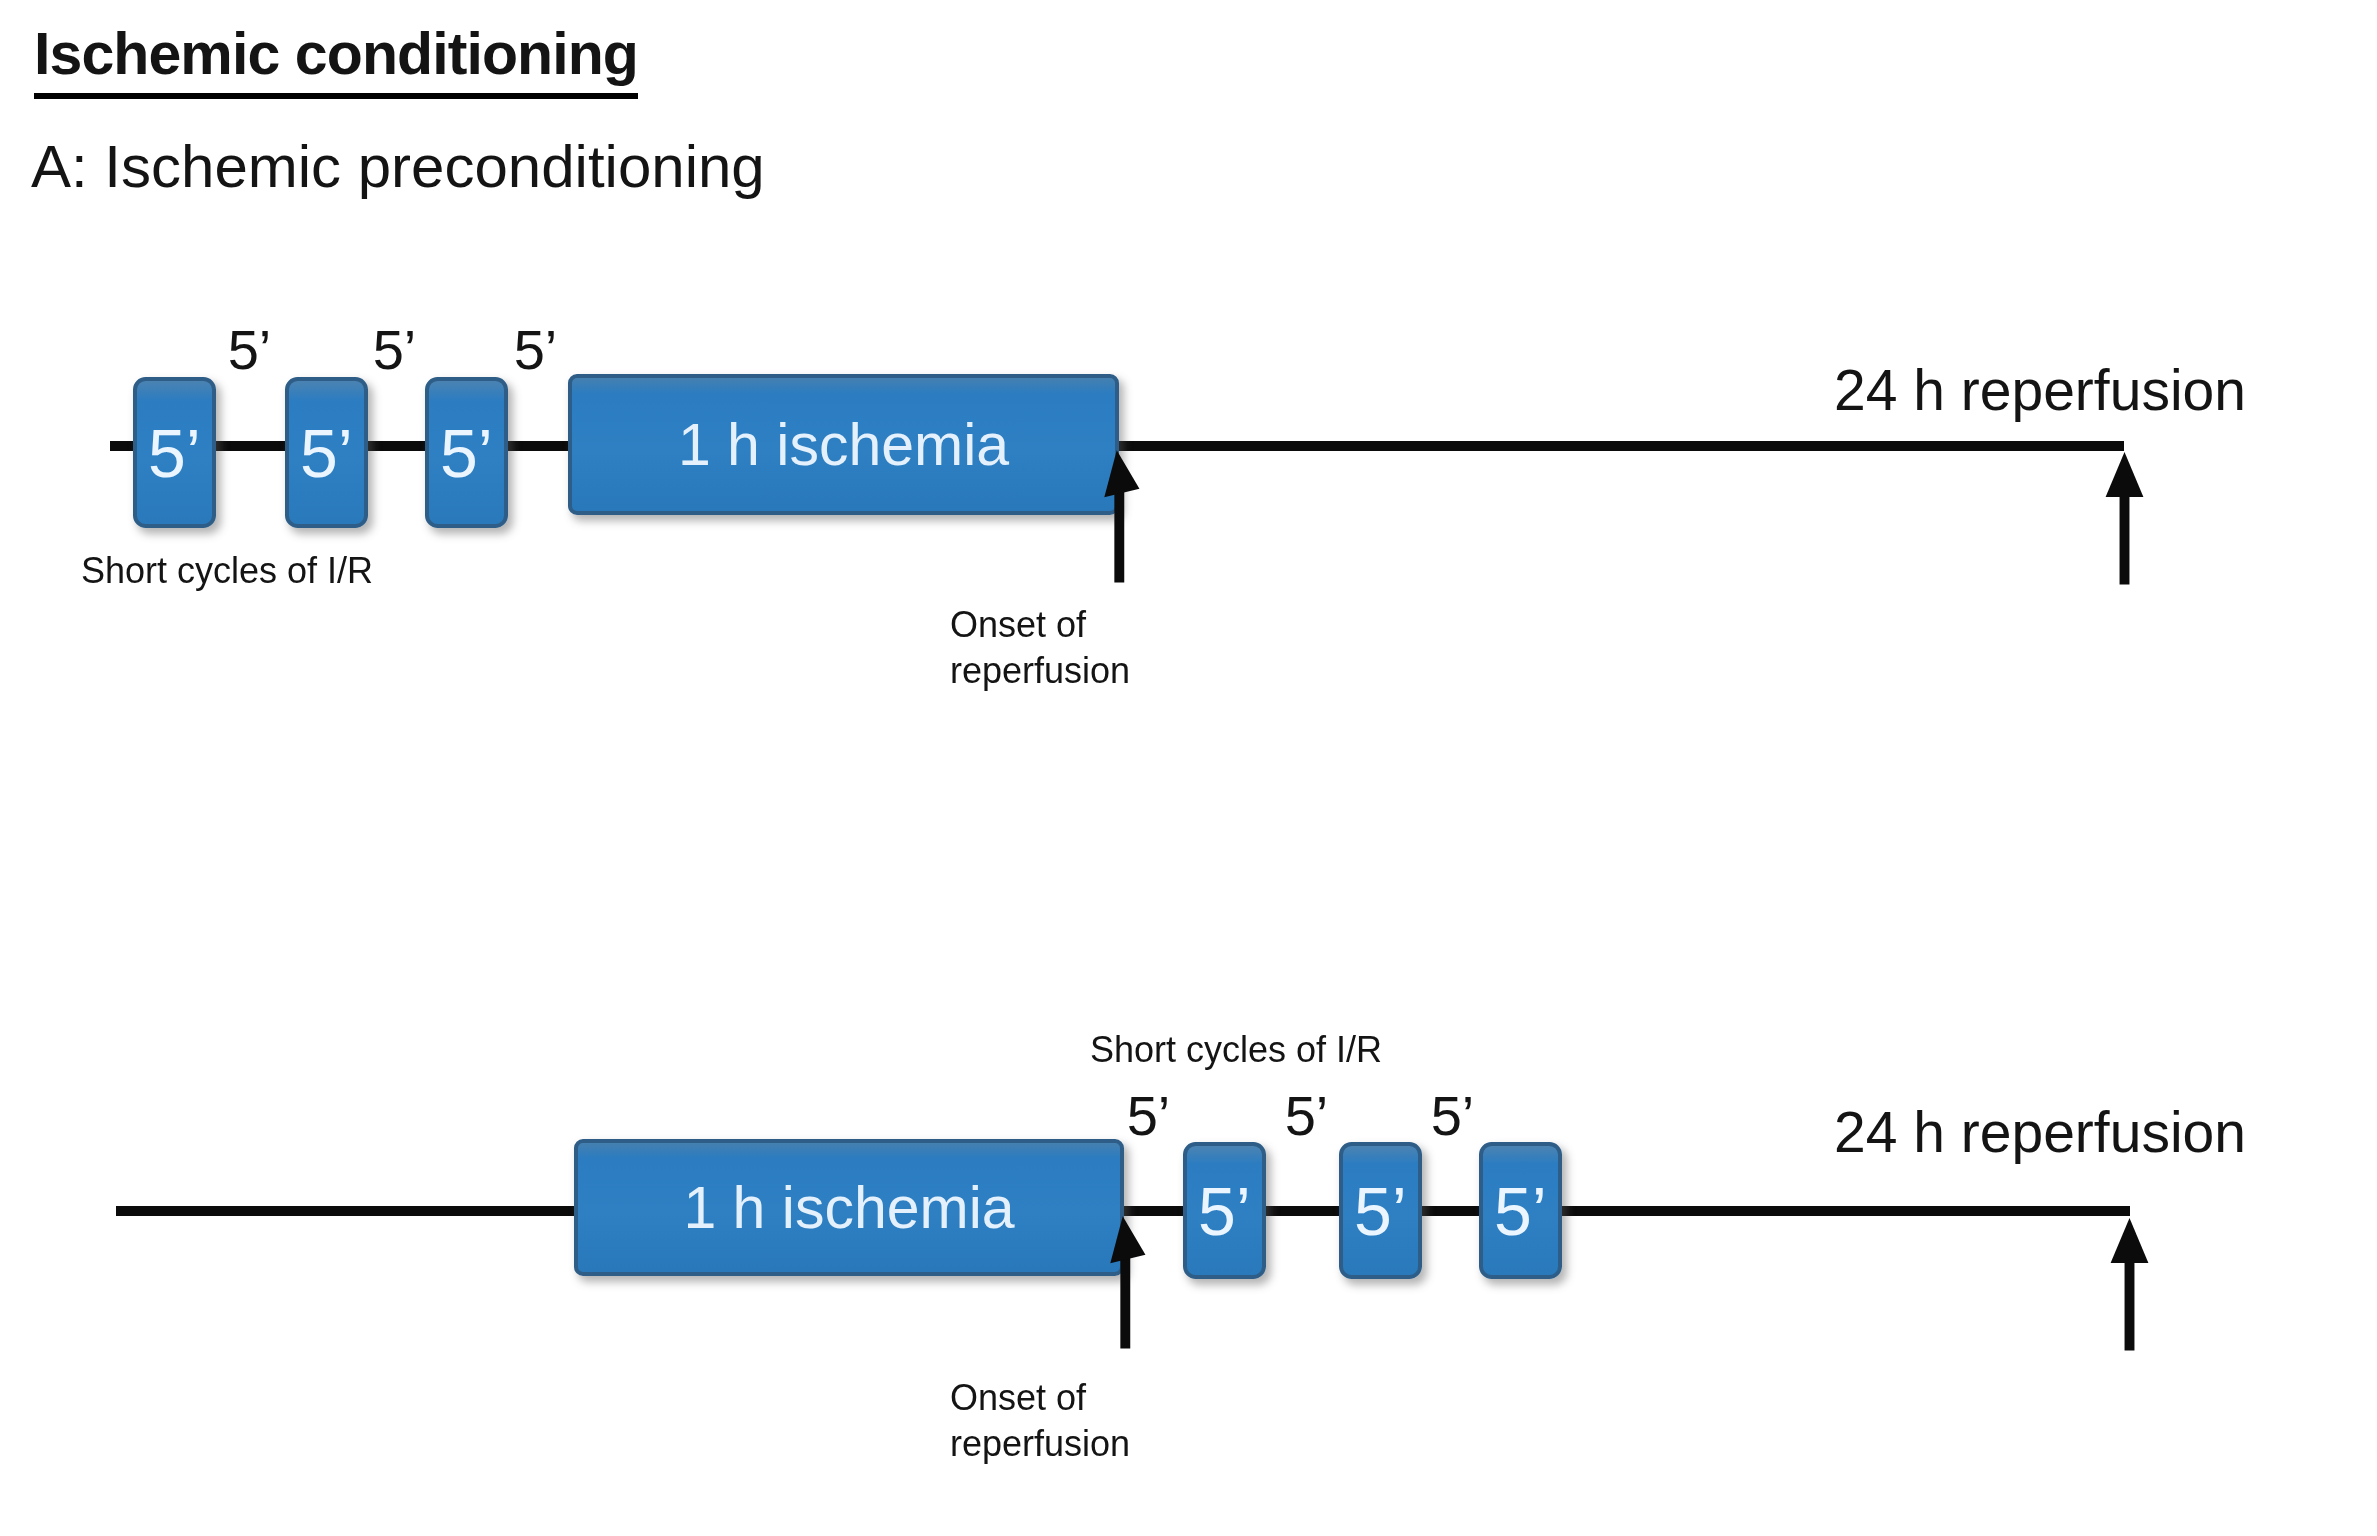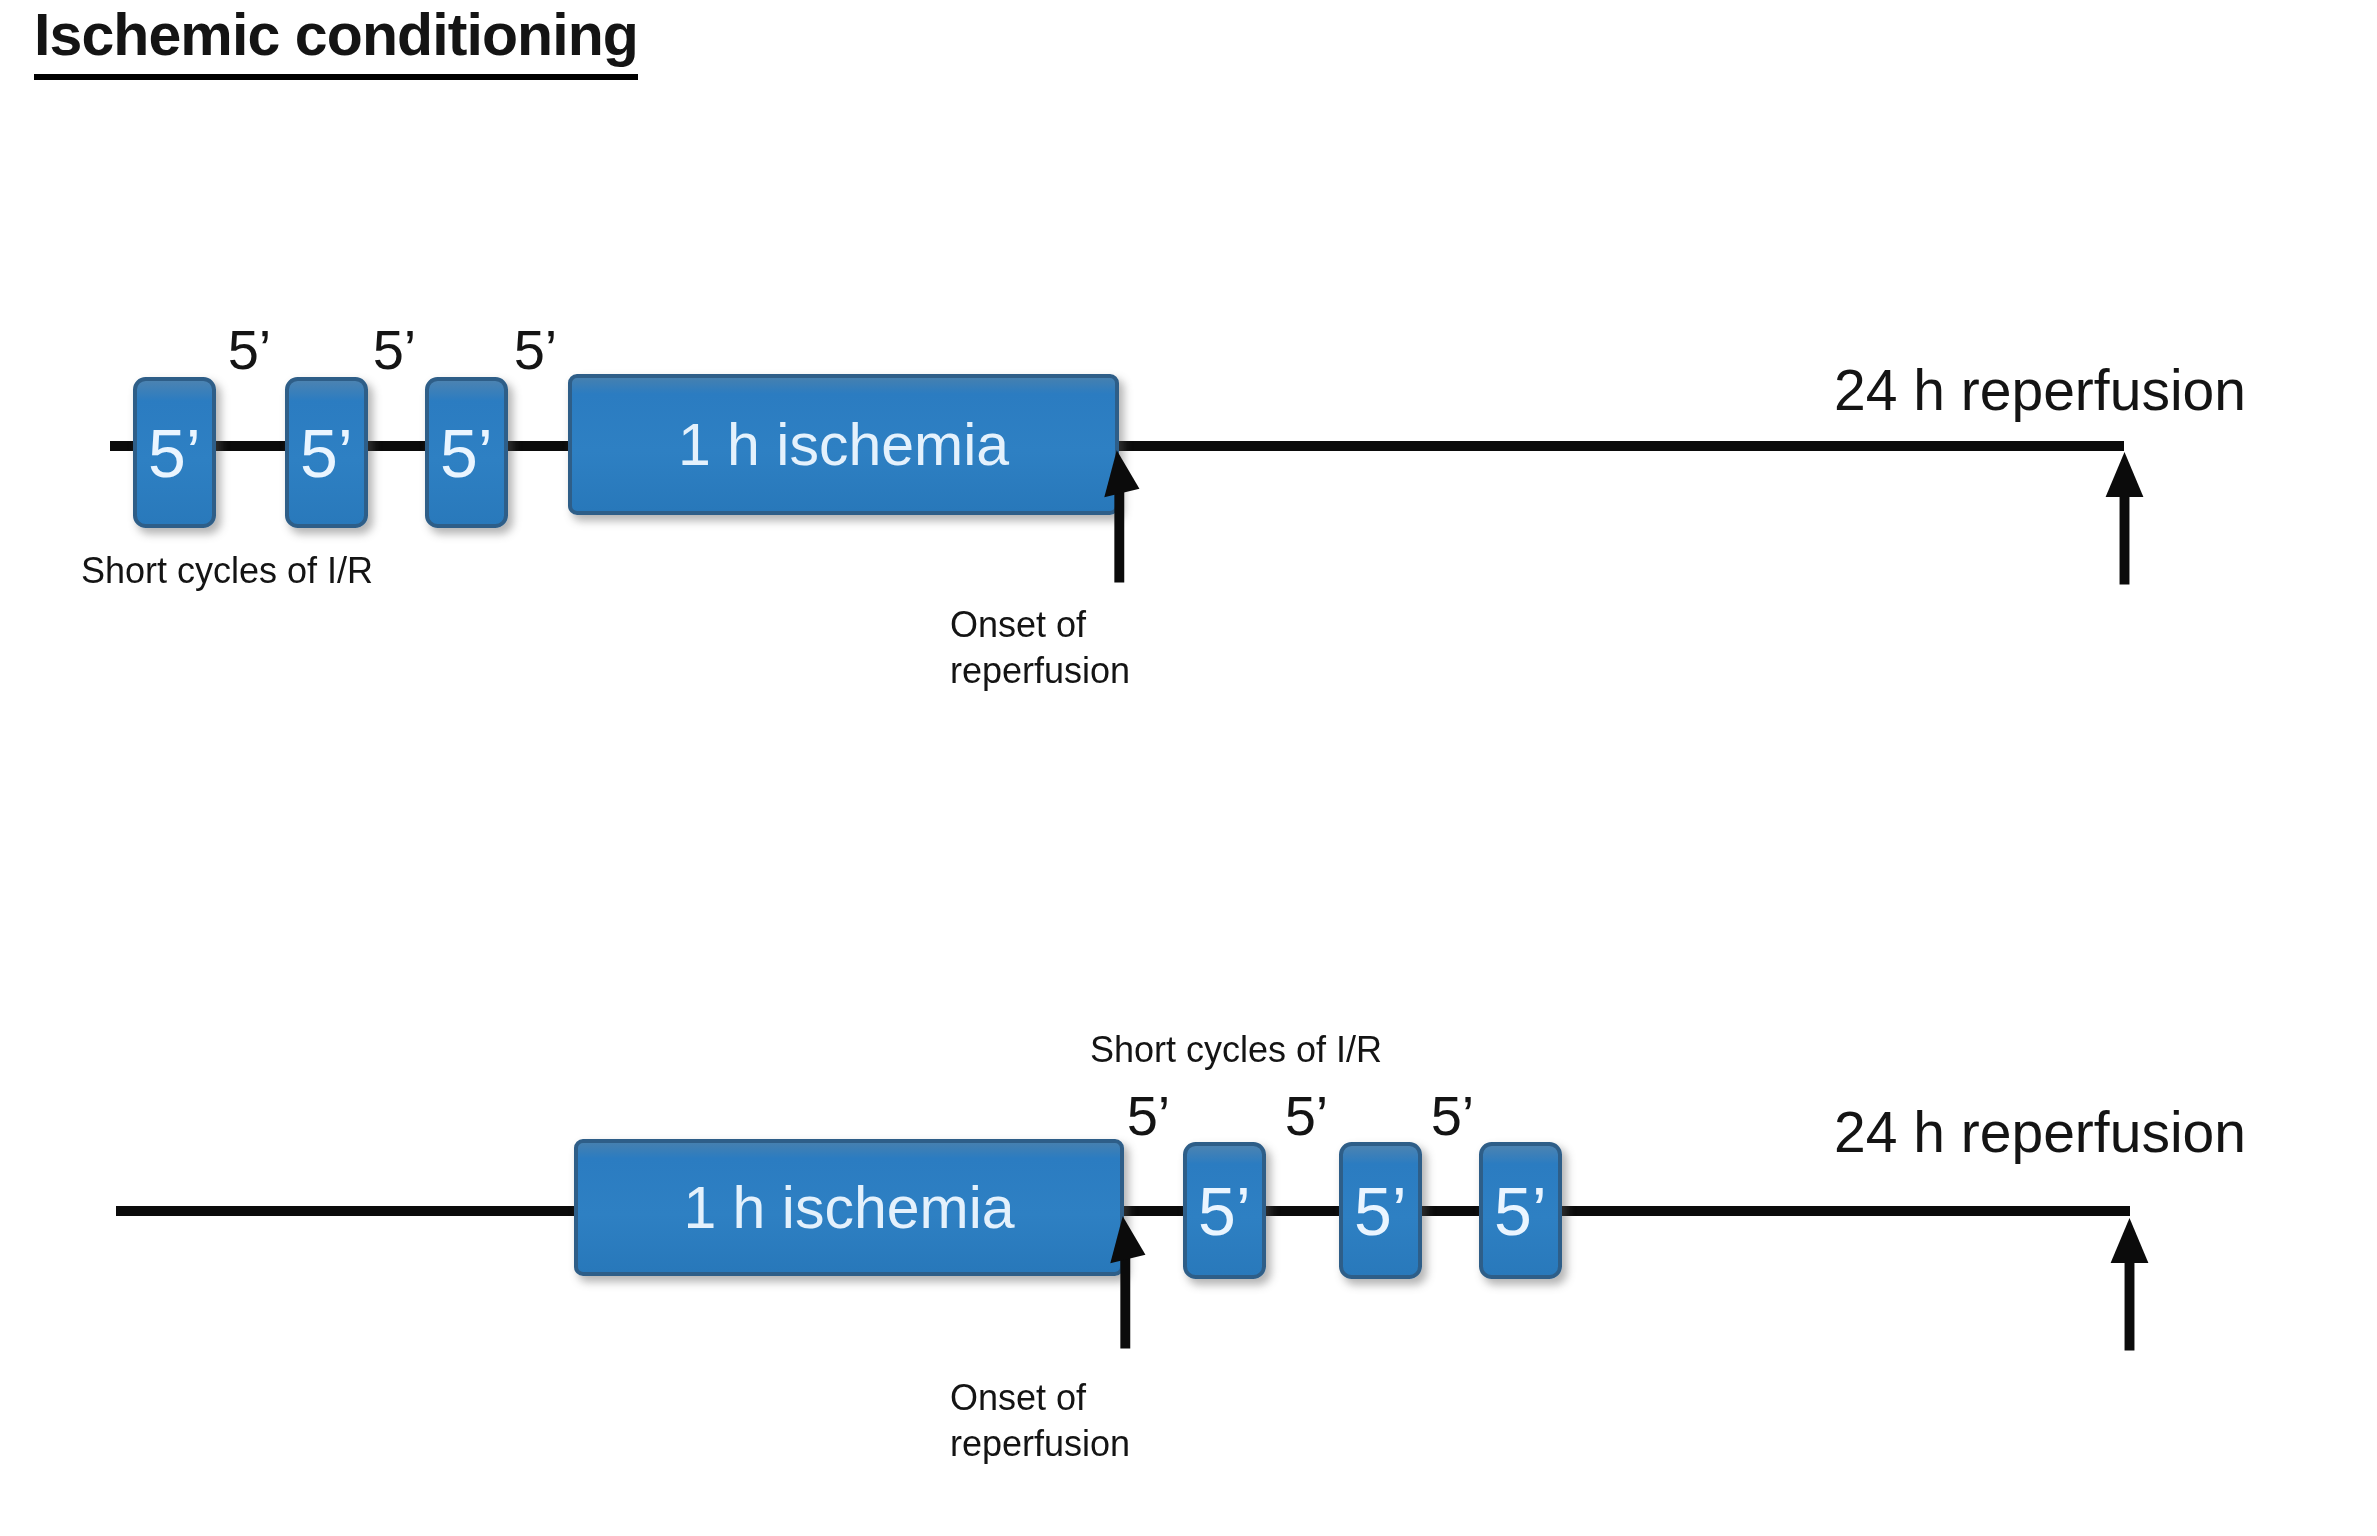--- a/index.html
+++ b/index.html
@@ -58,24 +58,25 @@
   .note { font-size: 36px; white-space: nowrap; }
   .onset-note { width: 360px; text-align: left; font-size: 36px; line-height: 1.28; }
   .reperfusion-note { width: 541px; text-align: left; font-size: 57px; white-space: nowrap; }
   .arrow-svg { z-index: 2; }
 </style>
 </head>
 <body>
 
 <div class="canvas">
 
-  <div class="abs" style="left:34px; top:1px;">
+  <div class="abs" style="left:34px; top:20px;">
     <span class="main-title">Ischemic conditioning</span>
   </div>
 
+  <div class="abs panel-heading" style="left:31px; top:132px;">A: Ischemic preconditioning</div>
 
   <div class="abs timeline" style="left:110px; top:441px; width:2014px;"></div>
 
   <div class="abs gap-label" style="left:209px; top:317px;">5’</div>
   <div class="abs gap-label" style="left:354px; top:317px;">5’</div>
   <div class="abs gap-label" style="left:495px; top:317px;">5’</div>
 
   <div class="abs cycle-box" style="left:133px; top:377px;">5’</div>
   <div class="abs cycle-box" style="left:285px; top:377px;">5’</div>
   <div class="abs cycle-box" style="left:425px; top:377px;">5’</div>

